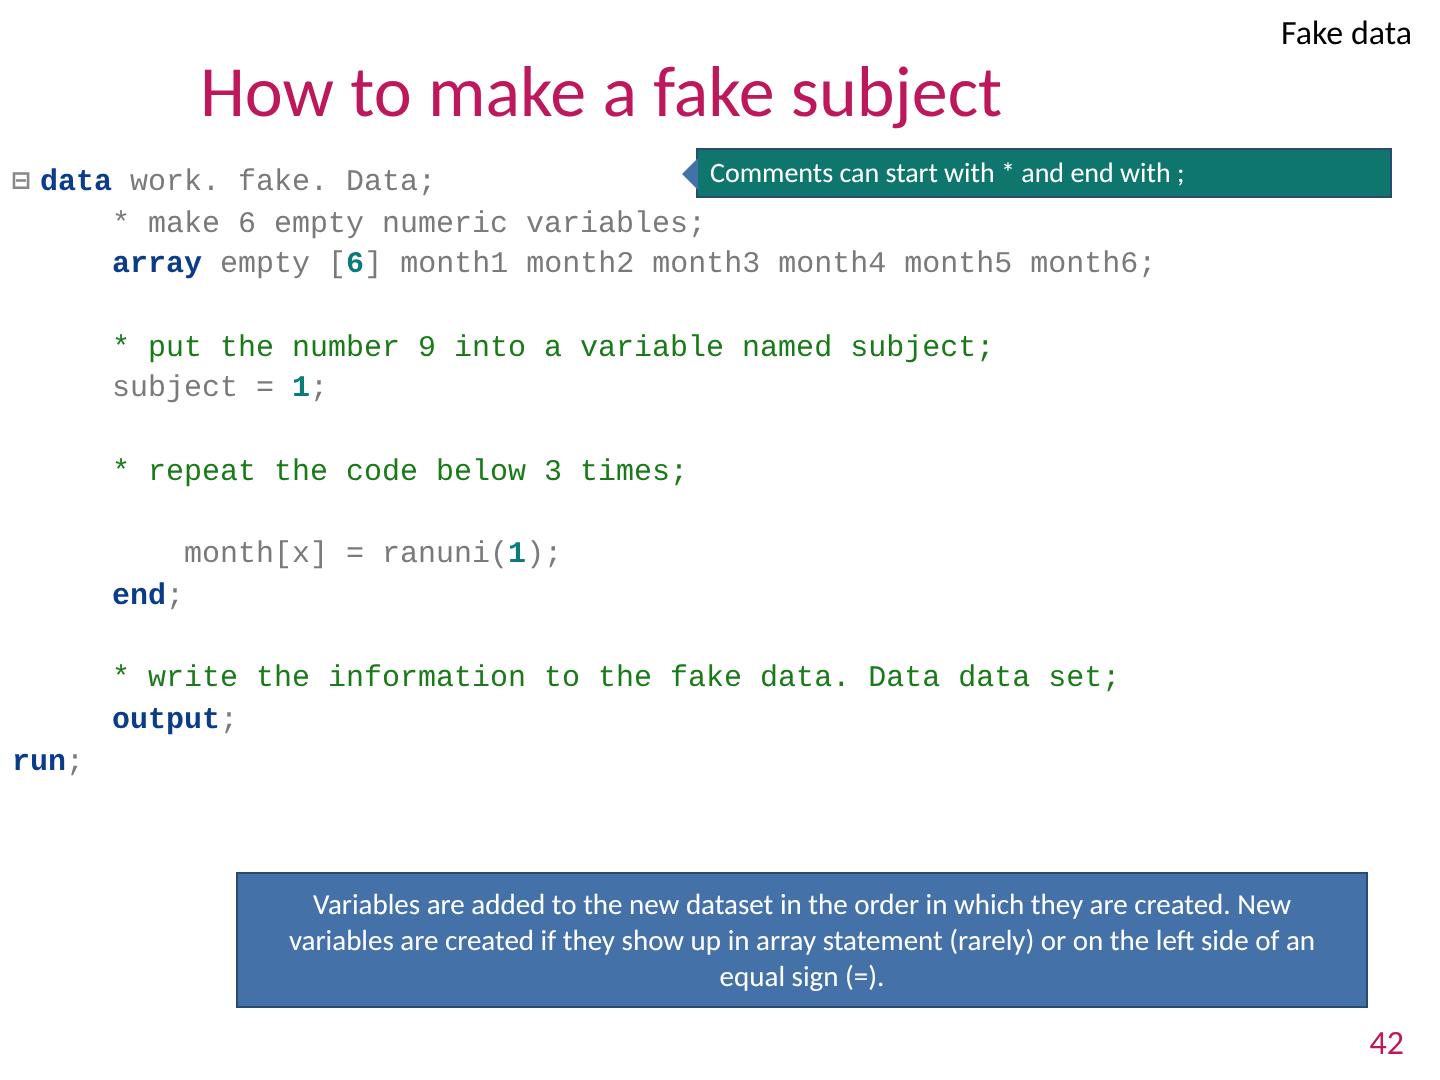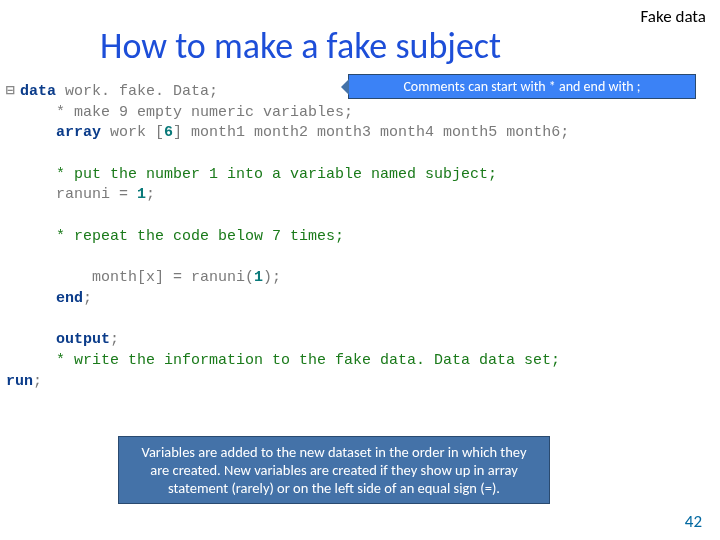--- a/index.html
+++ b/index.html
@@ -17,34 +17,34 @@
     right: 14px;
     font-size: 17px;
     color: #000;
   }
   .title {
     position: absolute;
     top: 24px;
     left: 100px;
     font-size: 36px;
     font-weight: 400;
-    color: #1d4ed8;
+    color: #be185d;
     letter-spacing: 0;
   }
   .callout-top {
     position: absolute;
     top: 74px;
     left: 348px;
     width: 348px;
-    background: #3b82f6;
+    background: #0f766e;
     border: 1px solid #2a4a6f;
     padding: 3px 6px;
     color: #fff;
     font-size: 14px;
-    text-align: center;
+    text-align: left;
   }
   .callout-top::after {
     content: "";
     position: absolute;
     left: -16px;
     top: 50%;
     transform: translateY(-50%);
     border: 8px solid transparent;
     border-right-color: #4472a8;
   }
@@ -65,58 +65,58 @@
     color: #888;
     font-weight: bold;
   }
   .kw-blue { color: #0b3c8a; font-weight: bold; }
   .num-teal { color: #0a7a7a; font-weight: bold; }
   .cmt-green { color: #1a7a1a; }
   .callout-bottom {
     position: absolute;
     top: 436px;
     left: 118px;
-    width: 432px;
+    width: 566px;
     background: #4472a8;
     border: 1px solid #2a4a6f;
     padding: 6px 14px;
     color: #fff;
     font-size: 14.5px;
     text-align: center;
     line-height: 1.25;
   }
   .page-num {
     position: absolute;
     bottom: 8px;
     right: 18px;
     font-size: 17px;
-    color: #0369a1;
+    color: #be185d;
   }
 </style>
 </head>
 <body>
 
 <div class="header-label">Fake data</div>
 <div class="title">How to make a fake subject</div>
 
 <div class="callout-top">Comments can start with * and end with ;</div>
 
 <div class="code-block">
   <div class="line"><span class="gutter">⊟</span><span class="kw-blue">data</span><span> work. fake. Data;</span></div>
-  <div class="line"><span class="gutter"> </span><span>    * make 9 empty numeric variables;</span></div>
-  <div class="line"><span class="gutter"> </span><span class="kw-blue">    array</span><span> work </span><span>[</span><span class="num-teal">6</span><span>]</span><span> month1 month2 month3 month4 month5 month6;</span></div>
+  <div class="line"><span class="gutter"> </span><span>    * make 6 empty numeric variables;</span></div>
+  <div class="line"><span class="gutter"> </span><span class="kw-blue">    array</span><span> empty </span><span>[</span><span class="num-teal">6</span><span>]</span><span> month1 month2 month3 month4 month5 month6;</span></div>
   <div class="line">&nbsp;</div>
-  <div class="line"><span class="gutter"> </span><span class="cmt-green">    * put the number 1 into a variable named subject;</span></div>
-  <div class="line"><span class="gutter"> </span><span>    ranuni = </span><span class="num-teal">1</span><span>;</span></div>
+  <div class="line"><span class="gutter"> </span><span class="cmt-green">    * put the number 9 into a variable named subject;</span></div>
+  <div class="line"><span class="gutter"> </span><span>    subject = </span><span class="num-teal">1</span><span>;</span></div>
   <div class="line">&nbsp;</div>
-  <div class="line"><span class="gutter"> </span><span class="cmt-green">    * repeat the code below 7 times;</span></div>
+  <div class="line"><span class="gutter"> </span><span class="cmt-green">    * repeat the code below 3 times;</span></div>
   <div class="line"><span class="gutter"> </span></div>
   <div class="line"><span class="gutter"> </span><span>        month[x] = ranuni(</span><span class="num-teal">1</span><span>);</span></div>
   <div class="line"><span class="gutter"> </span><span class="kw-blue">    end</span><span>;</span></div>
   <div class="line">&nbsp;</div>
+  <div class="line"><span class="gutter"> </span><span class="cmt-green">    * write the information to the fake data. Data data set;</span></div>
   <div class="line"><span class="gutter"> </span><span class="kw-blue">    output</span><span>;</span></div>
-  <div class="line"><span class="gutter"> </span><span class="cmt-green">    * write the information to the fake data. Data data set;</span></div>
   <div class="line"><span class="kw-blue">run</span><span>;</span></div>
 </div>
 
 <div class="callout-bottom">Variables are added to the new dataset in the order in which they are created.  New variables are created if they show up in array statement (rarely) or on the left side of an equal sign (=).</div>
 
 <div class="page-num">42</div>
 
 </body></html>

